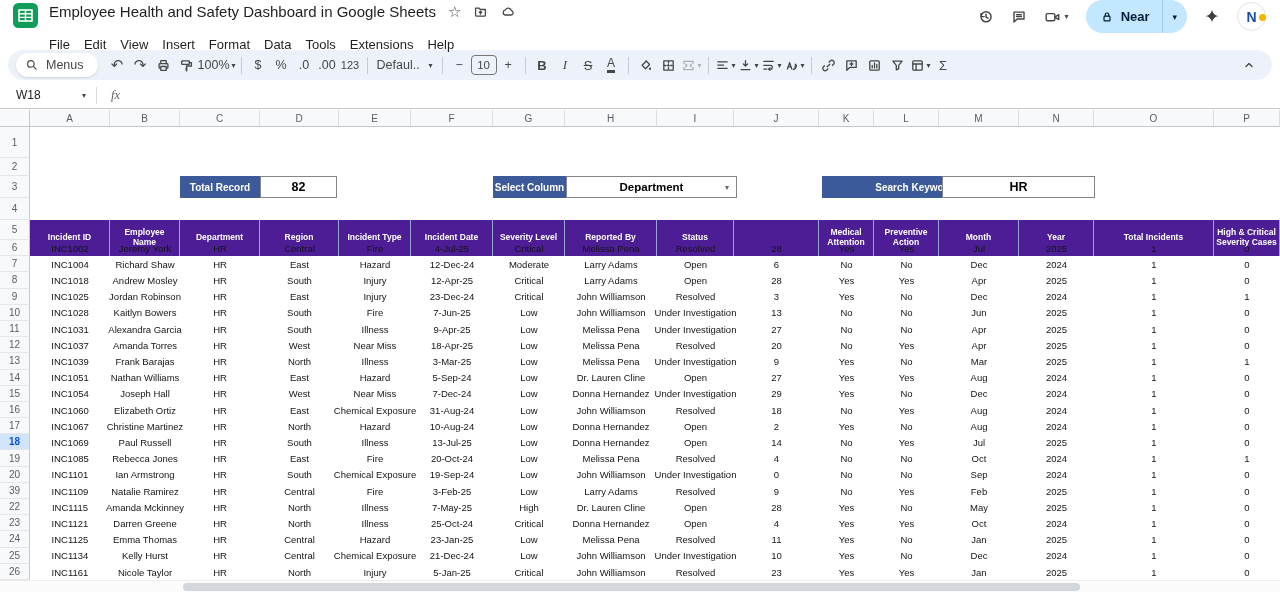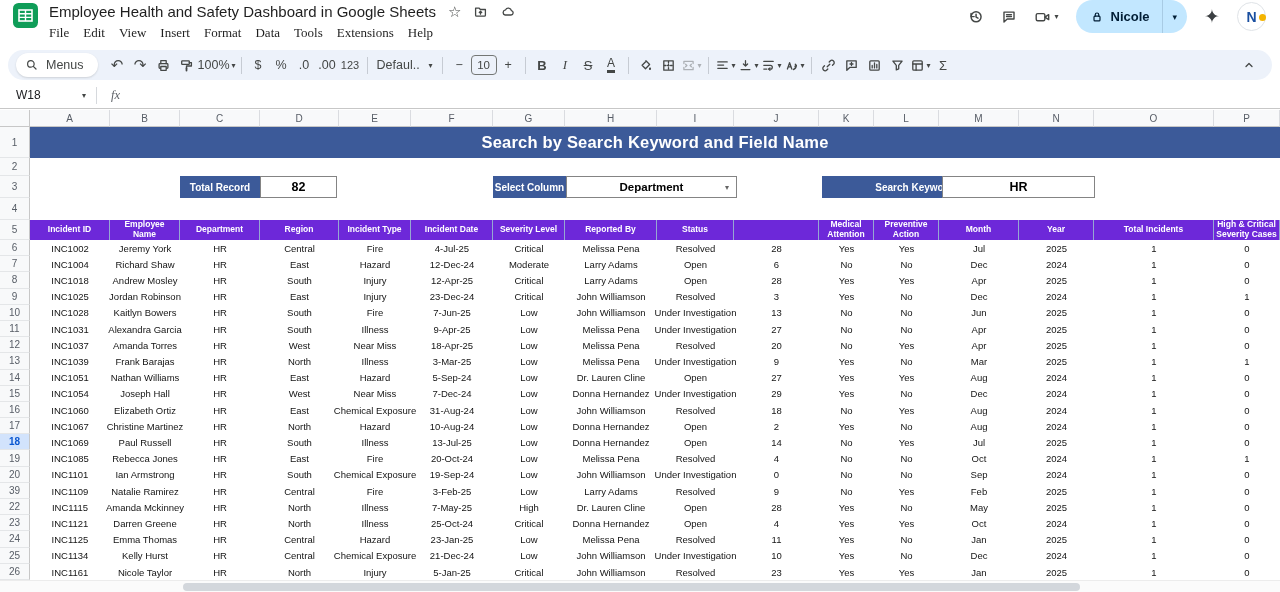--- a/index.html
+++ b/index.html
@@ -8,21 +8,21 @@
   svg { display:block; }
   .ic { stroke:#444746; fill:none; stroke-width:1.3; stroke-linecap:round; stroke-linejoin:round; }
 
   
   .titlebar { height:48px; display:flex; align-items:flex-start; padding:0 14px 0 12px; }
   .logo { margin-top:2px; }
   .title-block { margin-left:10px; flex:1; min-width:0; }
   .title-row { display:flex; align-items:center; gap:12px; height:22px; }
   .doc-title { font-size:15px; color:#1f1f1f; white-space:nowrap; }
   .tb-ic { color:#444746; font-size:15px; line-height:1; cursor:default; }
-  .menubar { display:flex; margin-top:1px; margin-left:-7px;font-family:Liberation Serif, serif; }
+  .menubar { display:flex; margin-top:13px; margin-left:-7px; }
   .menu-item { font-size:13px; color:#1f1f1f; padding:2px 7px; border-radius:4px; cursor:default; }
   .title-right { display:flex; align-items:center; gap:17px; margin-left:auto; }
   .share-pill { display:flex; align-items:center; background:#c2e7ff; border-radius:17px; height:33px; overflow:hidden; }
   .share-main { display:flex; align-items:center; gap:7px; padding:0 12px 0 14px; height:100%; }
   .share-label { font-size:13px; font-weight:bold; color:#001d35; }
   .share-sep { width:1px; height:33px; background:#a8cbe4; }
   .share-caret { padding:0 10px; height:100%; display:flex; align-items:center; color:#001d35; font-size:9px; }
   .avatar { width:29px; height:29px; border-radius:50%; background:#fff; border:1.5px solid #dfe3e7;
     display:flex; align-items:center; justify-content:center; font-weight:bold; font-size:14px; color:#1a4fa0; position:relative; }
   .avatar::after { content:""; position:absolute; width:7px; height:7px; border-radius:50%; background:#f4b400; right:-1px; top:11px; }
@@ -76,22 +76,22 @@
   .ctl.val { background:#fff; border:1px solid #848484; color:#000; font-weight:bold; font-size:12.5px; }
   #ctl-total-label  { left:150px; width:80px; }
   #ctl-total-value  { left:230px; width:77px; }
   #ctl-select-label { left:463px; width:73px; font-size:10px; }
   #ctl-select-value { left:536px; width:171px; font-size:11.5px; }
   #ctl-search-label { left:792px; width:138px;padding-left:47px; }
   #ctl-search-value { left:912px; width:153px; }
   .dd-caret { position:absolute; right:7px; top:6px; font-size:8px; color:#666; font-weight:normal; }
 
   .thead { position:absolute; left:0; top:93px; height:20px; display:grid; }
-  .th { background:#6d28d9; color:#fff; font-weight:bold; font-size:8.5px; line-height:1.15; text-align:center;
-    display:flex; align-items:center; justify-content:center; border-right:1px solid #96a7d2; padding:0 2px; }
+  .th { background:#4c1d95; color:#fff; font-weight:bold; font-size:8.5px; line-height:1.15; text-align:center;
+    display:flex; align-items:center; justify-content:center; border-right:1px solid #96a7d2; padding:8px 2px; }
   .tr { position:absolute; left:0; height:16.2px; display:grid; }
   .td { font-size:9.5px; color:#141414; display:flex; align-items:center; justify-content:center; white-space:nowrap; }
 
   .hscroll { position:absolute; left:0; bottom:0; width:1280px; height:12px; background:#fbfbfb; border-top:1px solid #ececec; }
   .hthumb { position:absolute; left:183px; top:2px; width:897px; height:8px; background:#d3d7dc; border-radius:4px; }
 </style>
 </head>
 <body>
 
 <div class="titlebar">
@@ -152,21 +152,21 @@
       <span class="caret">▾</span>
     </span>
     <div class="share-pill">
       <span class="share-main">
         <span>
           <svg width="14" height="14" viewBox="0 0 15 15" class="ic" style="stroke:#001d35">
             <rect x="4.3" y="6.6" width="6.4" height="5.1" rx="1"></rect>
               <path d="M5.6 6.6 V5.1 a1.9 1.9 0 0 1 3.8 0 v1.5"></path>
           </svg>
         </span>
-        <span class="share-label">Nicole</span>
+        <span class="share-label">Near</span>
       </span>
       <span class="share-sep"></span>
       <span class="share-caret">▾</span>
     </div>
     <span class="tb-ic" style="font-size:19px;color:#3c4043;">✦</span>
     <span class="avatar">N</span>
   </div>
 </div>
 
 <div class="toolbar-wrap">
@@ -359,21 +359,20 @@
       <div class="rowhdr" style="height: 16.2px;">20</div>
       <div class="rowhdr" style="height: 16.2px;">39</div>
       <div class="rowhdr" style="height: 16.2px;">22</div>
       <div class="rowhdr" style="height: 16.2px;">23</div>
       <div class="rowhdr" style="height: 16.2px;">24</div>
       <div class="rowhdr" style="height: 16.2px;">25</div>
       <div class="rowhdr" style="height: 16.2px;">26</div>
     </div>
 
   <div class="content">
-    <div class="banner">Search by Search Keyword and Field Name</div>
 
     <div class="ctl lbl" id="ctl-total-label">Total Record</div>
     <div class="ctl val" id="ctl-total-value">82</div>
 
     <div class="ctl lbl" id="ctl-select-label">Select Column</div>
     <div class="ctl val" id="ctl-select-value">
       <span>Department</span>
       <span class="dd-caret">▾</span>
     </div>
 

